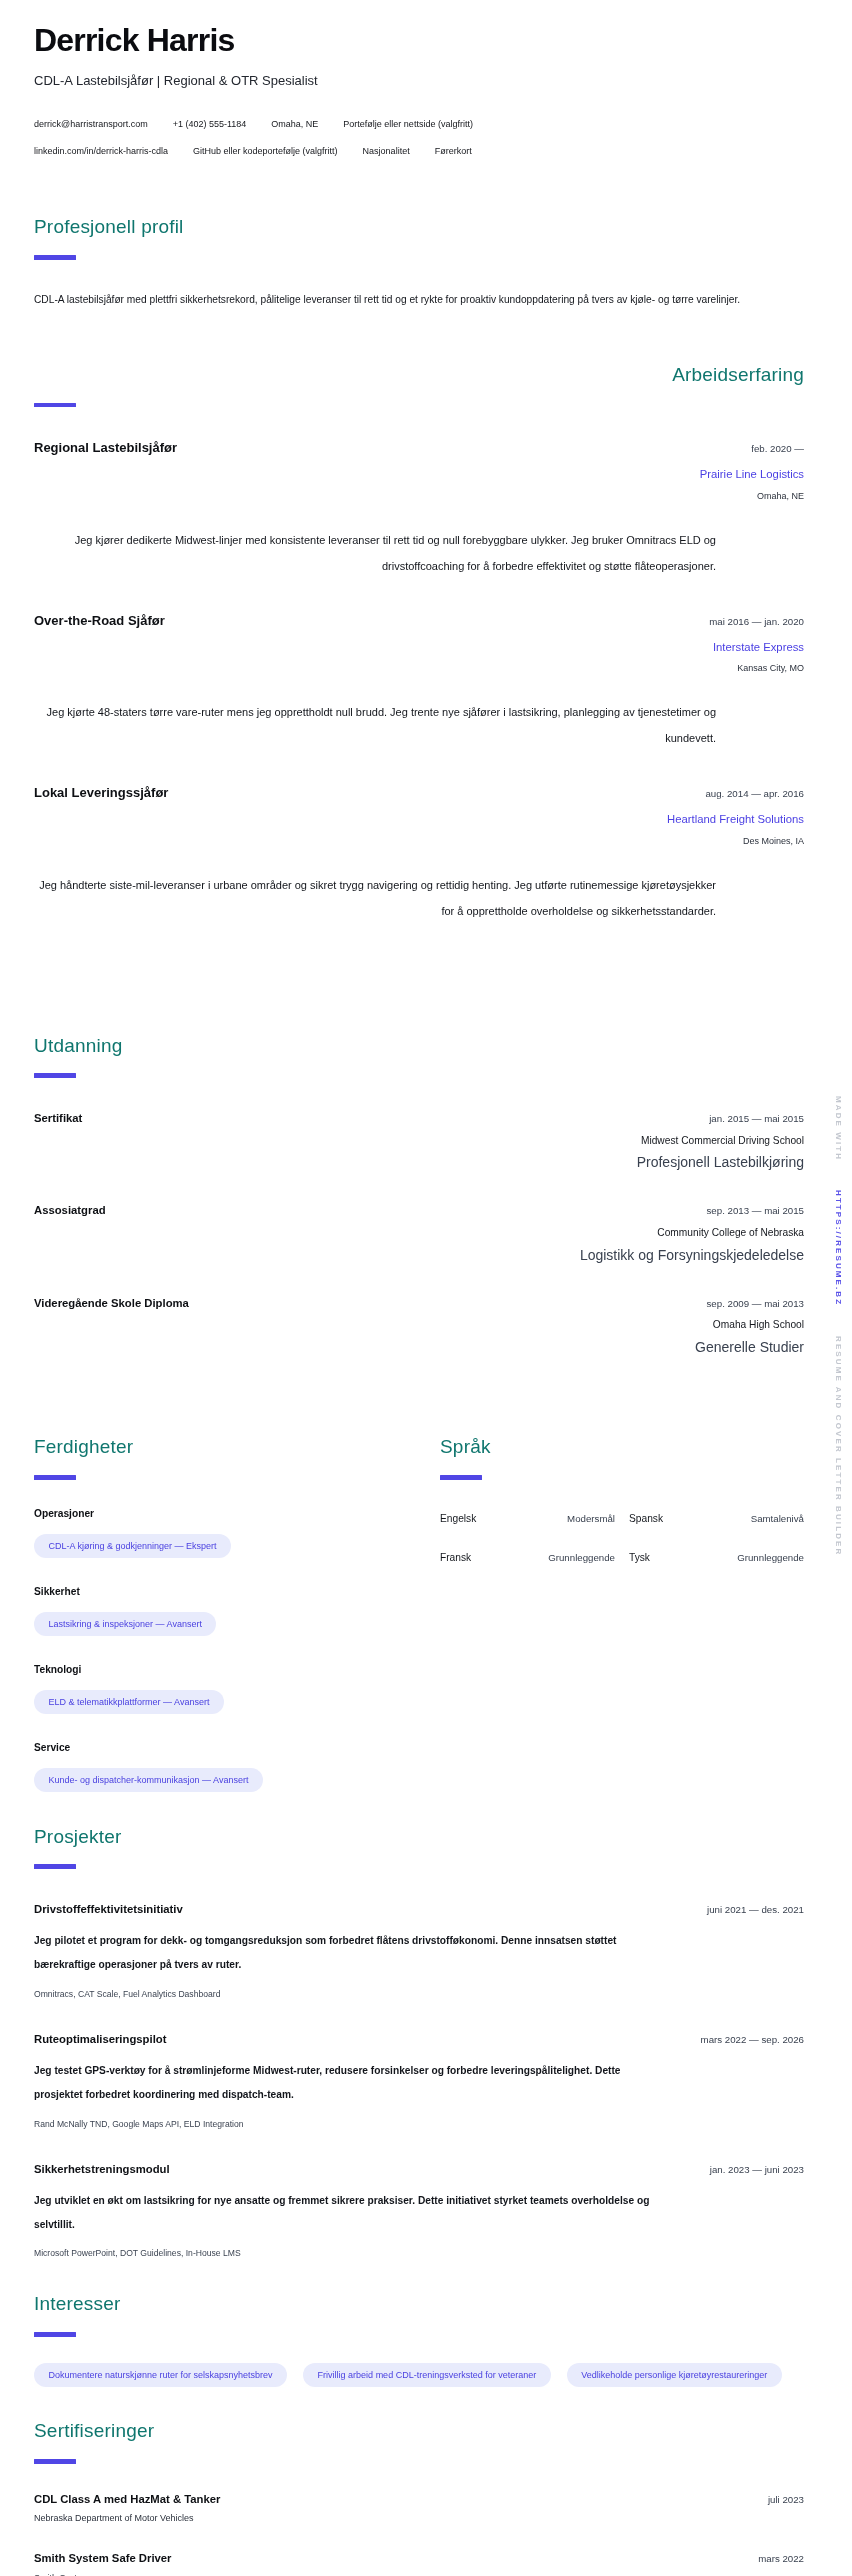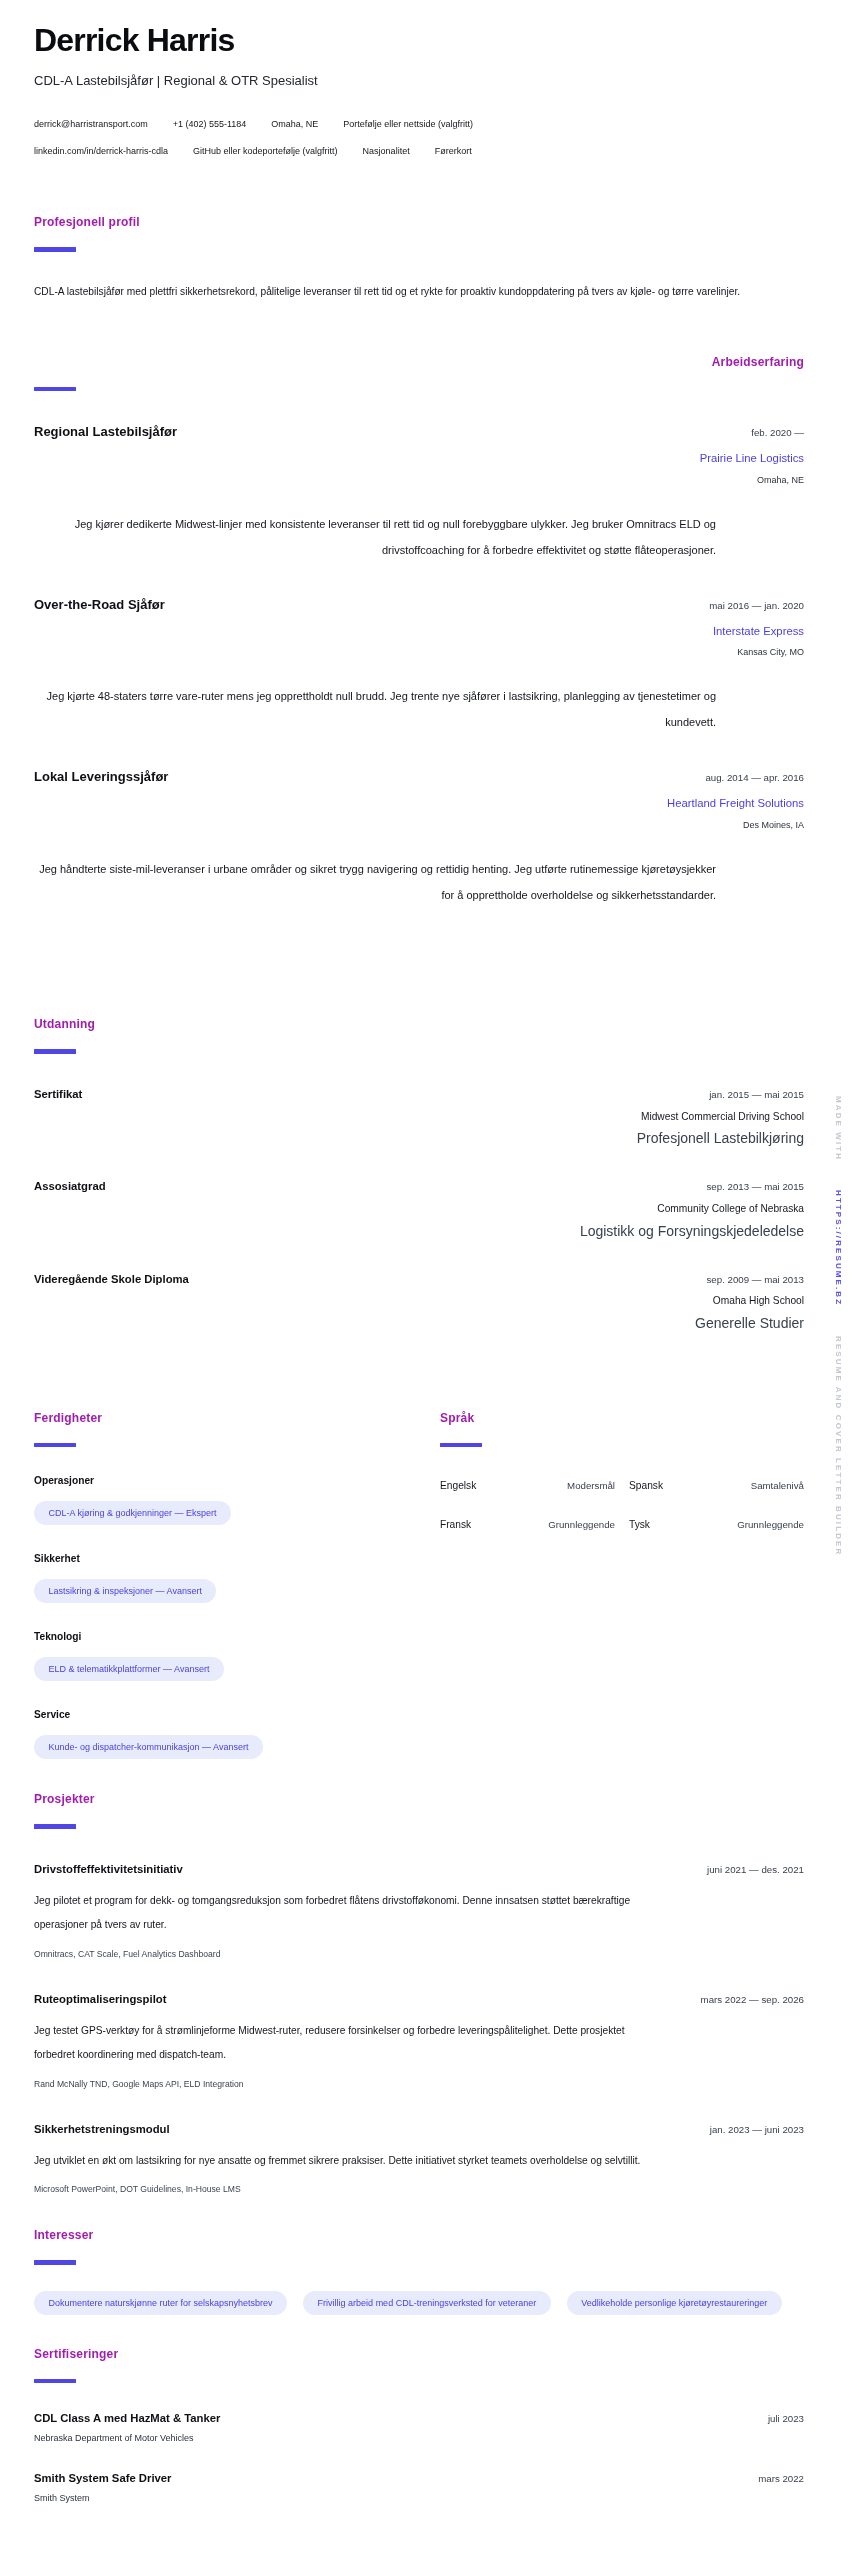--- a/index.html
+++ b/index.html
@@ -35,23 +35,23 @@
     gap: 25px;
     font-size: 9px;
     color: #15171c;
   }
   .contact-row.first { margin-top: 31px; }
   .contact-row.second { margin-top: 17px; }
   .contact-item { white-space: nowrap; }
 
   
   .section-heading {
-    font-size: 12px;
-    font-weight: 700;
-    color: #a21caf;
+    font-size: 19px;
+    font-weight: 400;
+    color: #0f766e;
     letter-spacing: 0.2px;
     line-height: 1.15;
   }
   .heading-bar {
     width: 42px;
     height: 4.8px;
     background: #5046e5;
     margin-top: 17px;
     border-radius: 0.5px;
   }
@@ -129,20 +129,21 @@
   .lang-level { font-size: 9.7px; color: #39414f; }
 
   
   .proj-title { font-size: 11.3px; font-weight: 700; color: #0e1014; }
   .proj-desc {
     margin-top: 14px;
     font-size: 10.2px;
     line-height: 2.35;
     color: #13161c;
     max-width: 623px;
+    font-weight: bold;
   }
   .proj-tools { margin-top: 11.8px; font-size: 8.6px; color: #3c4452; }
   .proj-entry { margin-top: 34px; }
 
   
   .interest-pills {
     margin-top: 26px;
     display: flex;
     flex-wrap: wrap;
     gap: 16px;

